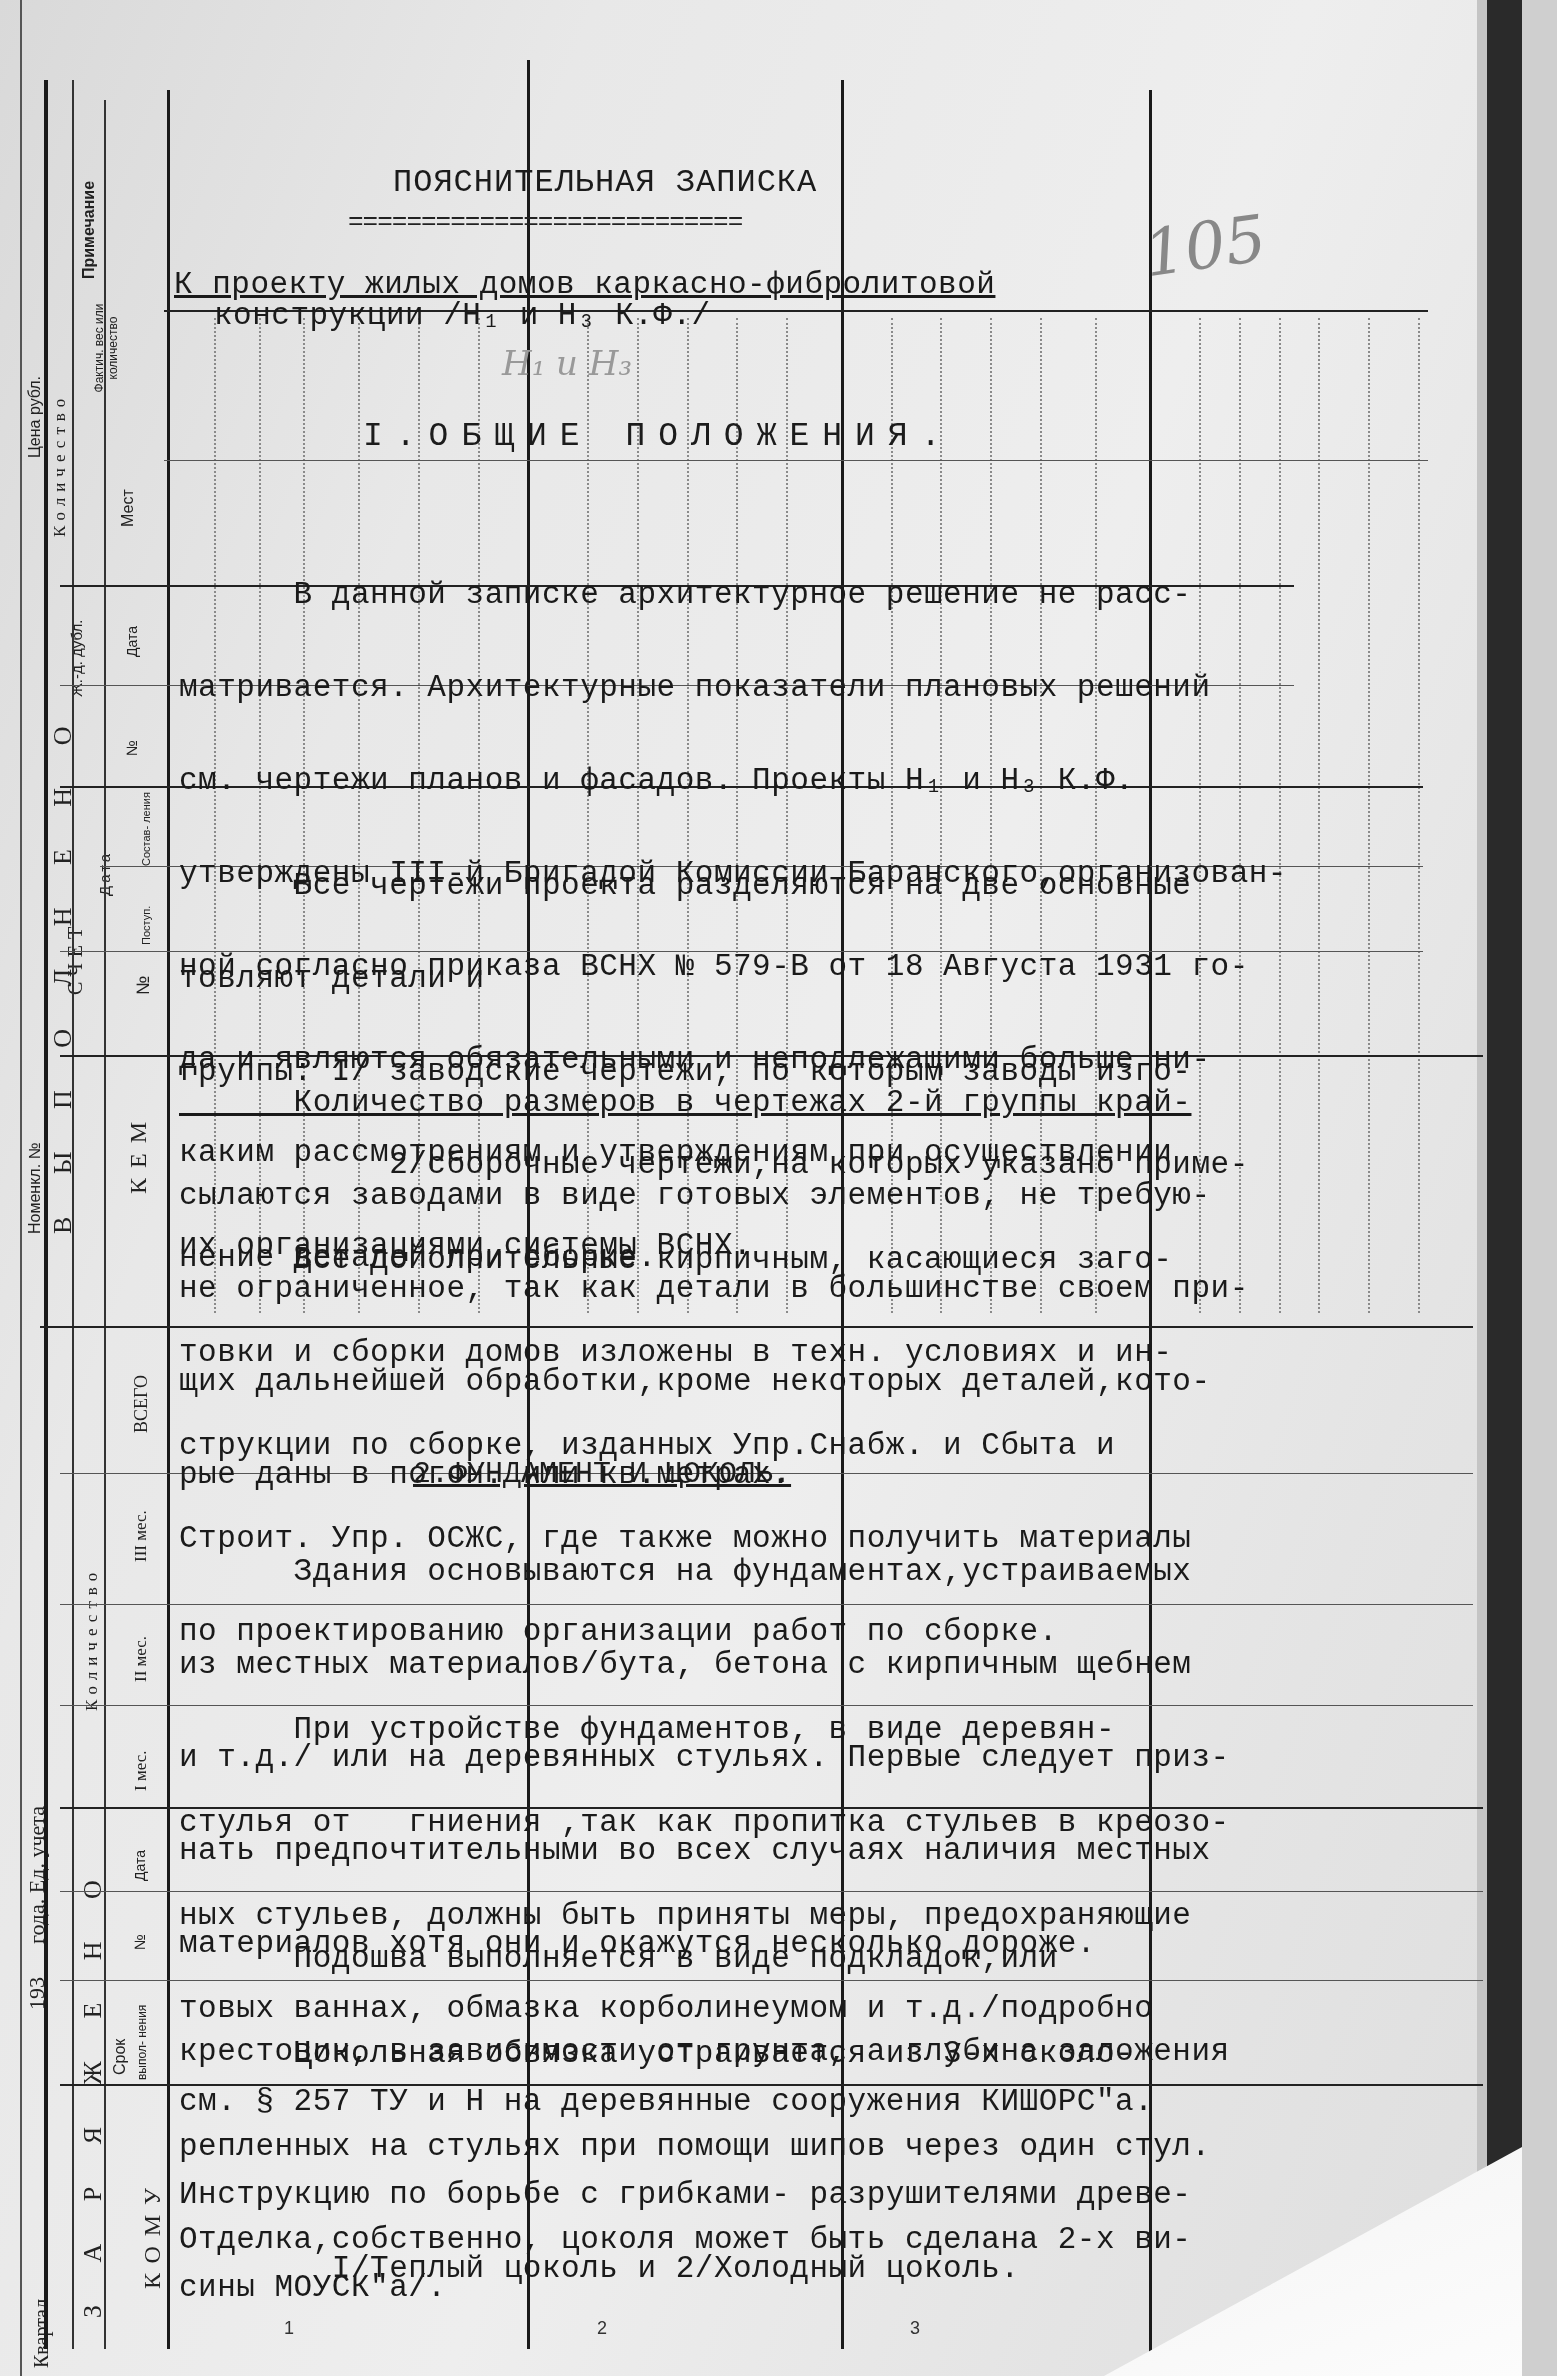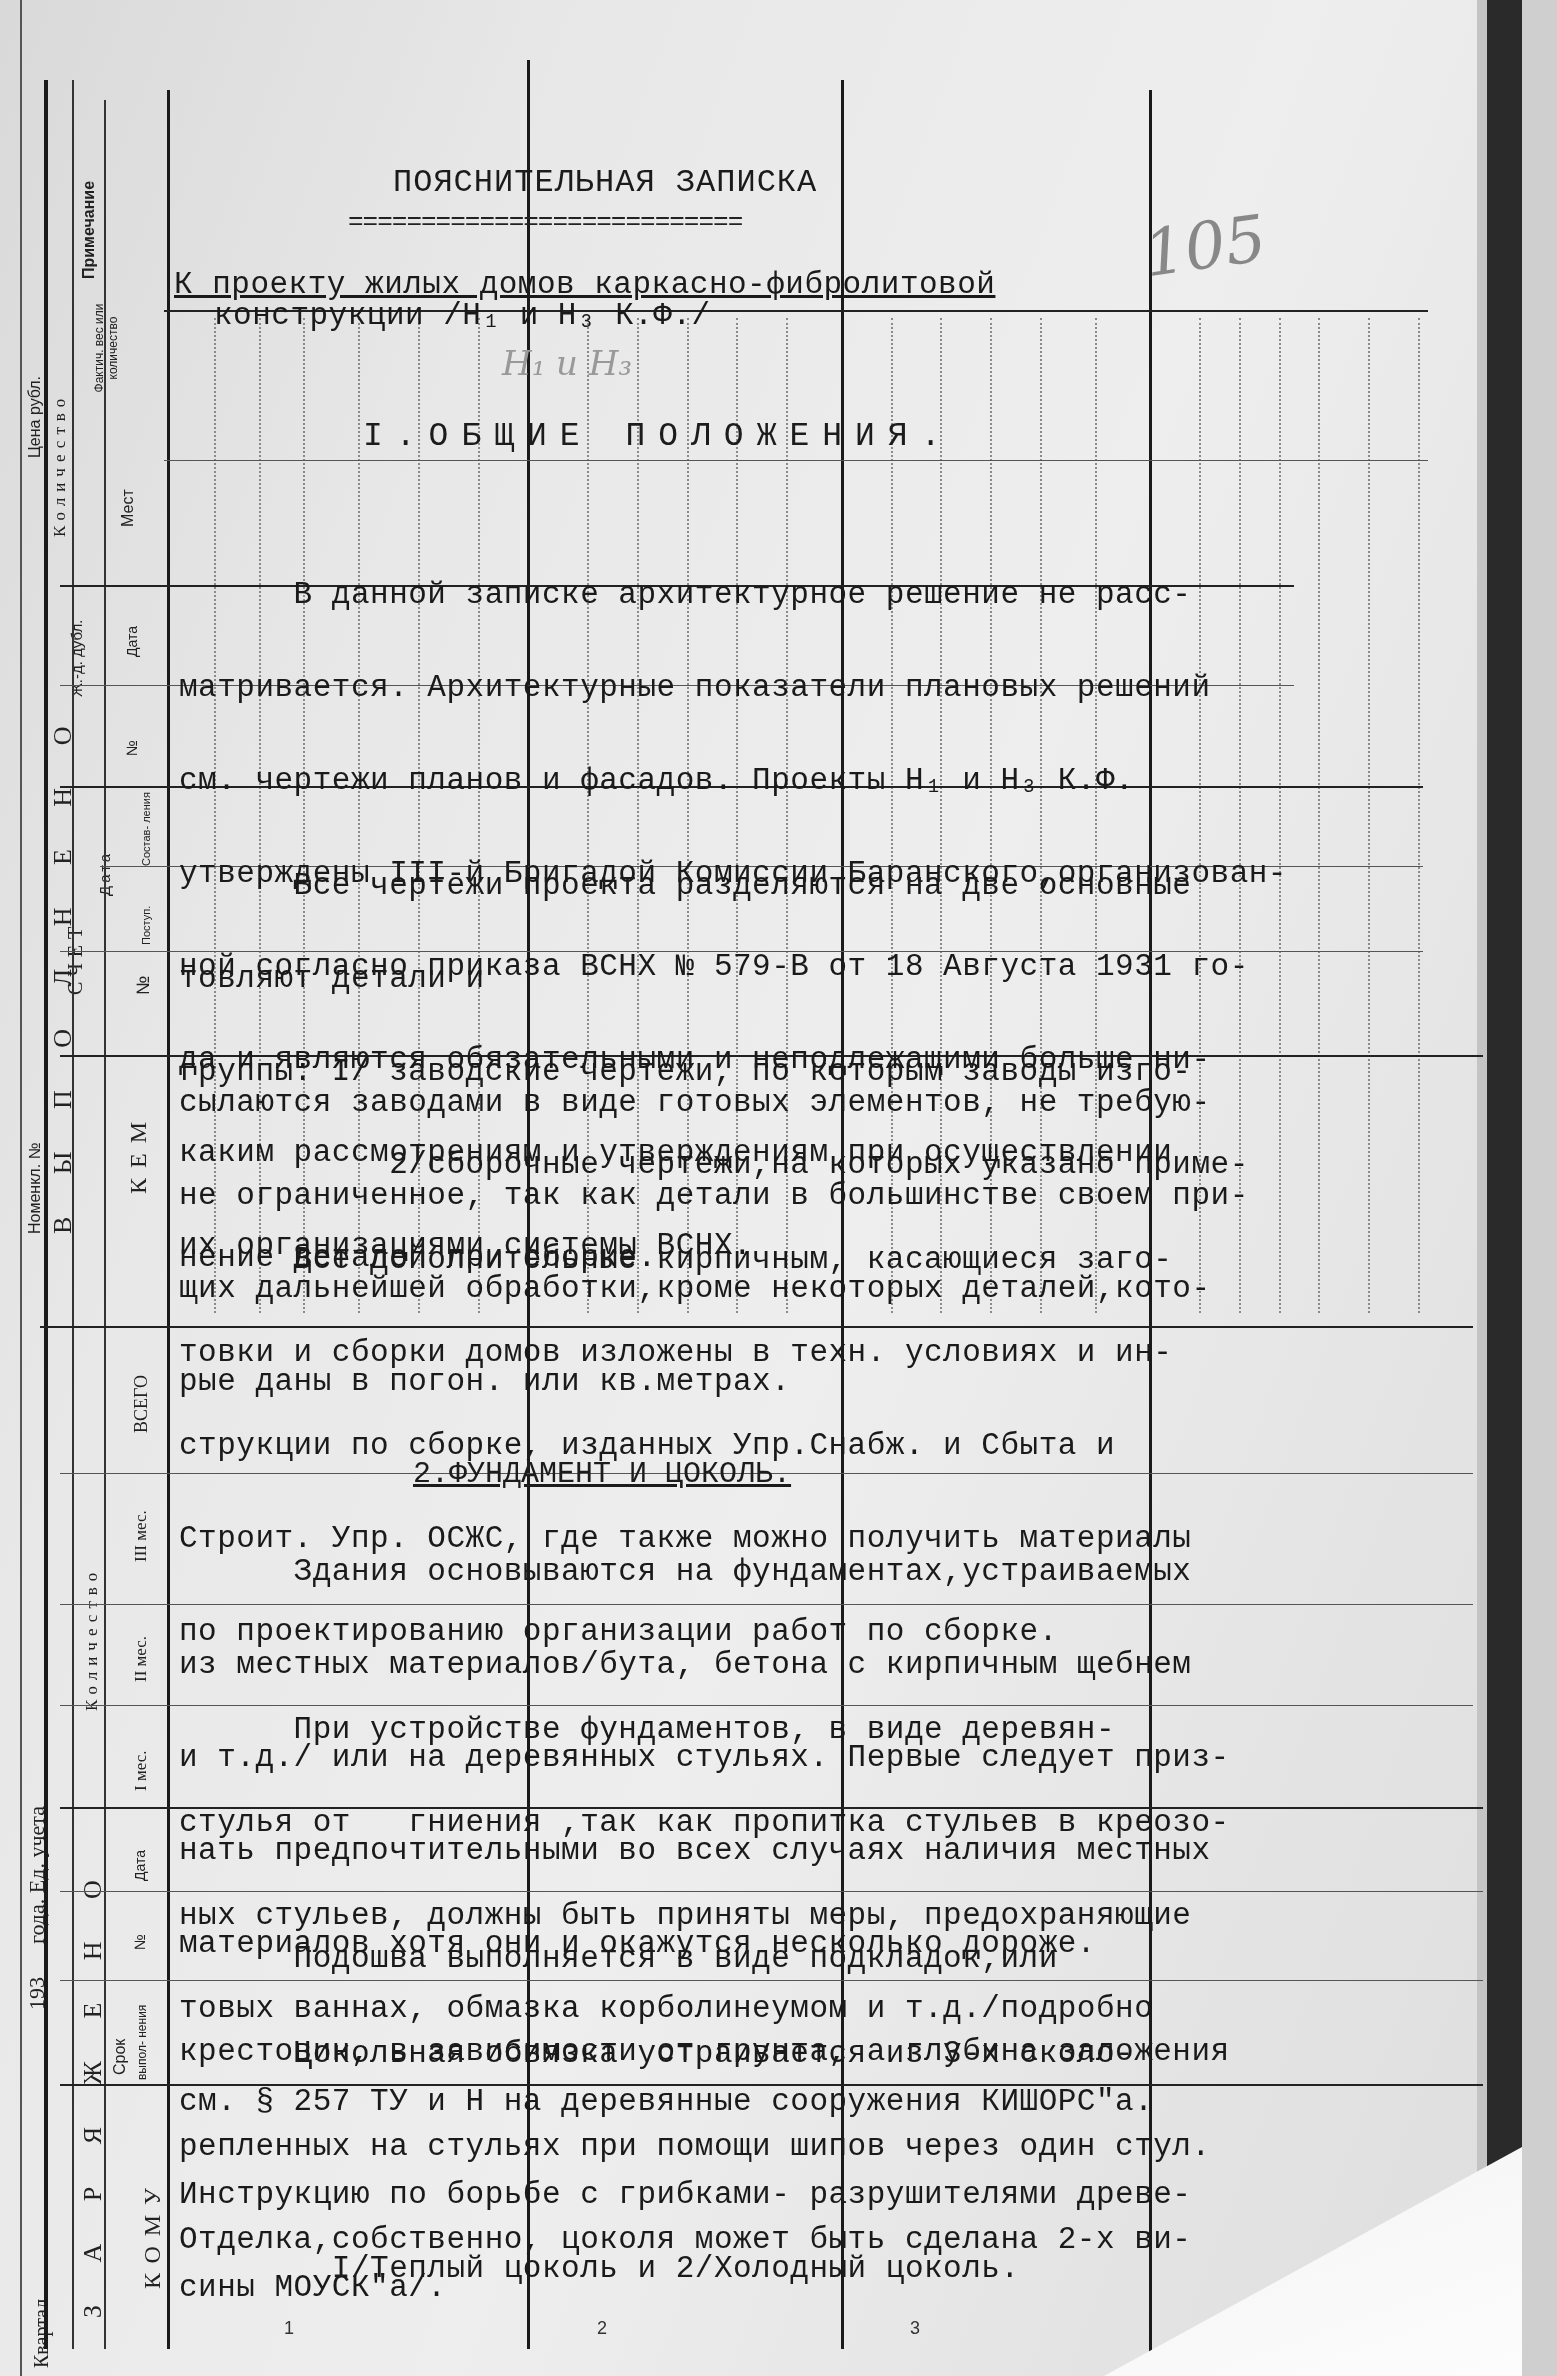--- a/index.html
+++ b/index.html
@@ -174,20 +174,21 @@
 
   <div class="typed" style="top:808px;">
     <div>      Все чертежи проекта разделяются на две основные</div>
     <div>товляют детали и</div>
     <div>группы: I/ заводские чертежи, по которым заводы изго-</div>
     <div>           2/сборочные чертежи,на которых указано приме-</div>
     <div>нение деталей при сборке.</div>
   </div>
 
   <div class="typed" style="top:1025px;">
+    <div class="u">      Количество размеров в чертежах 2-й группы край-</div>
     <div>сылаются заводами в виде готовых элементов, не требую-</div>
     <div>не ограниченное, так как детали в большинстве своем при-</div>
     <div>щих дальнейшей обработки,кроме некоторых деталей,кото-</div>
     <div>рые даны в погон. или кв.метрах.</div>
   </div>
 
   <div class="typed" style="top:1182px;">
     <div>      Все дополнительные кирпичным, касающиеся заго-</div>
     <div>товки и сборки домов изложены в техн. условиях и ин-</div>
     <div>струкции по сборке, изданных Упр.Снабж. и Сбыта и</div>

